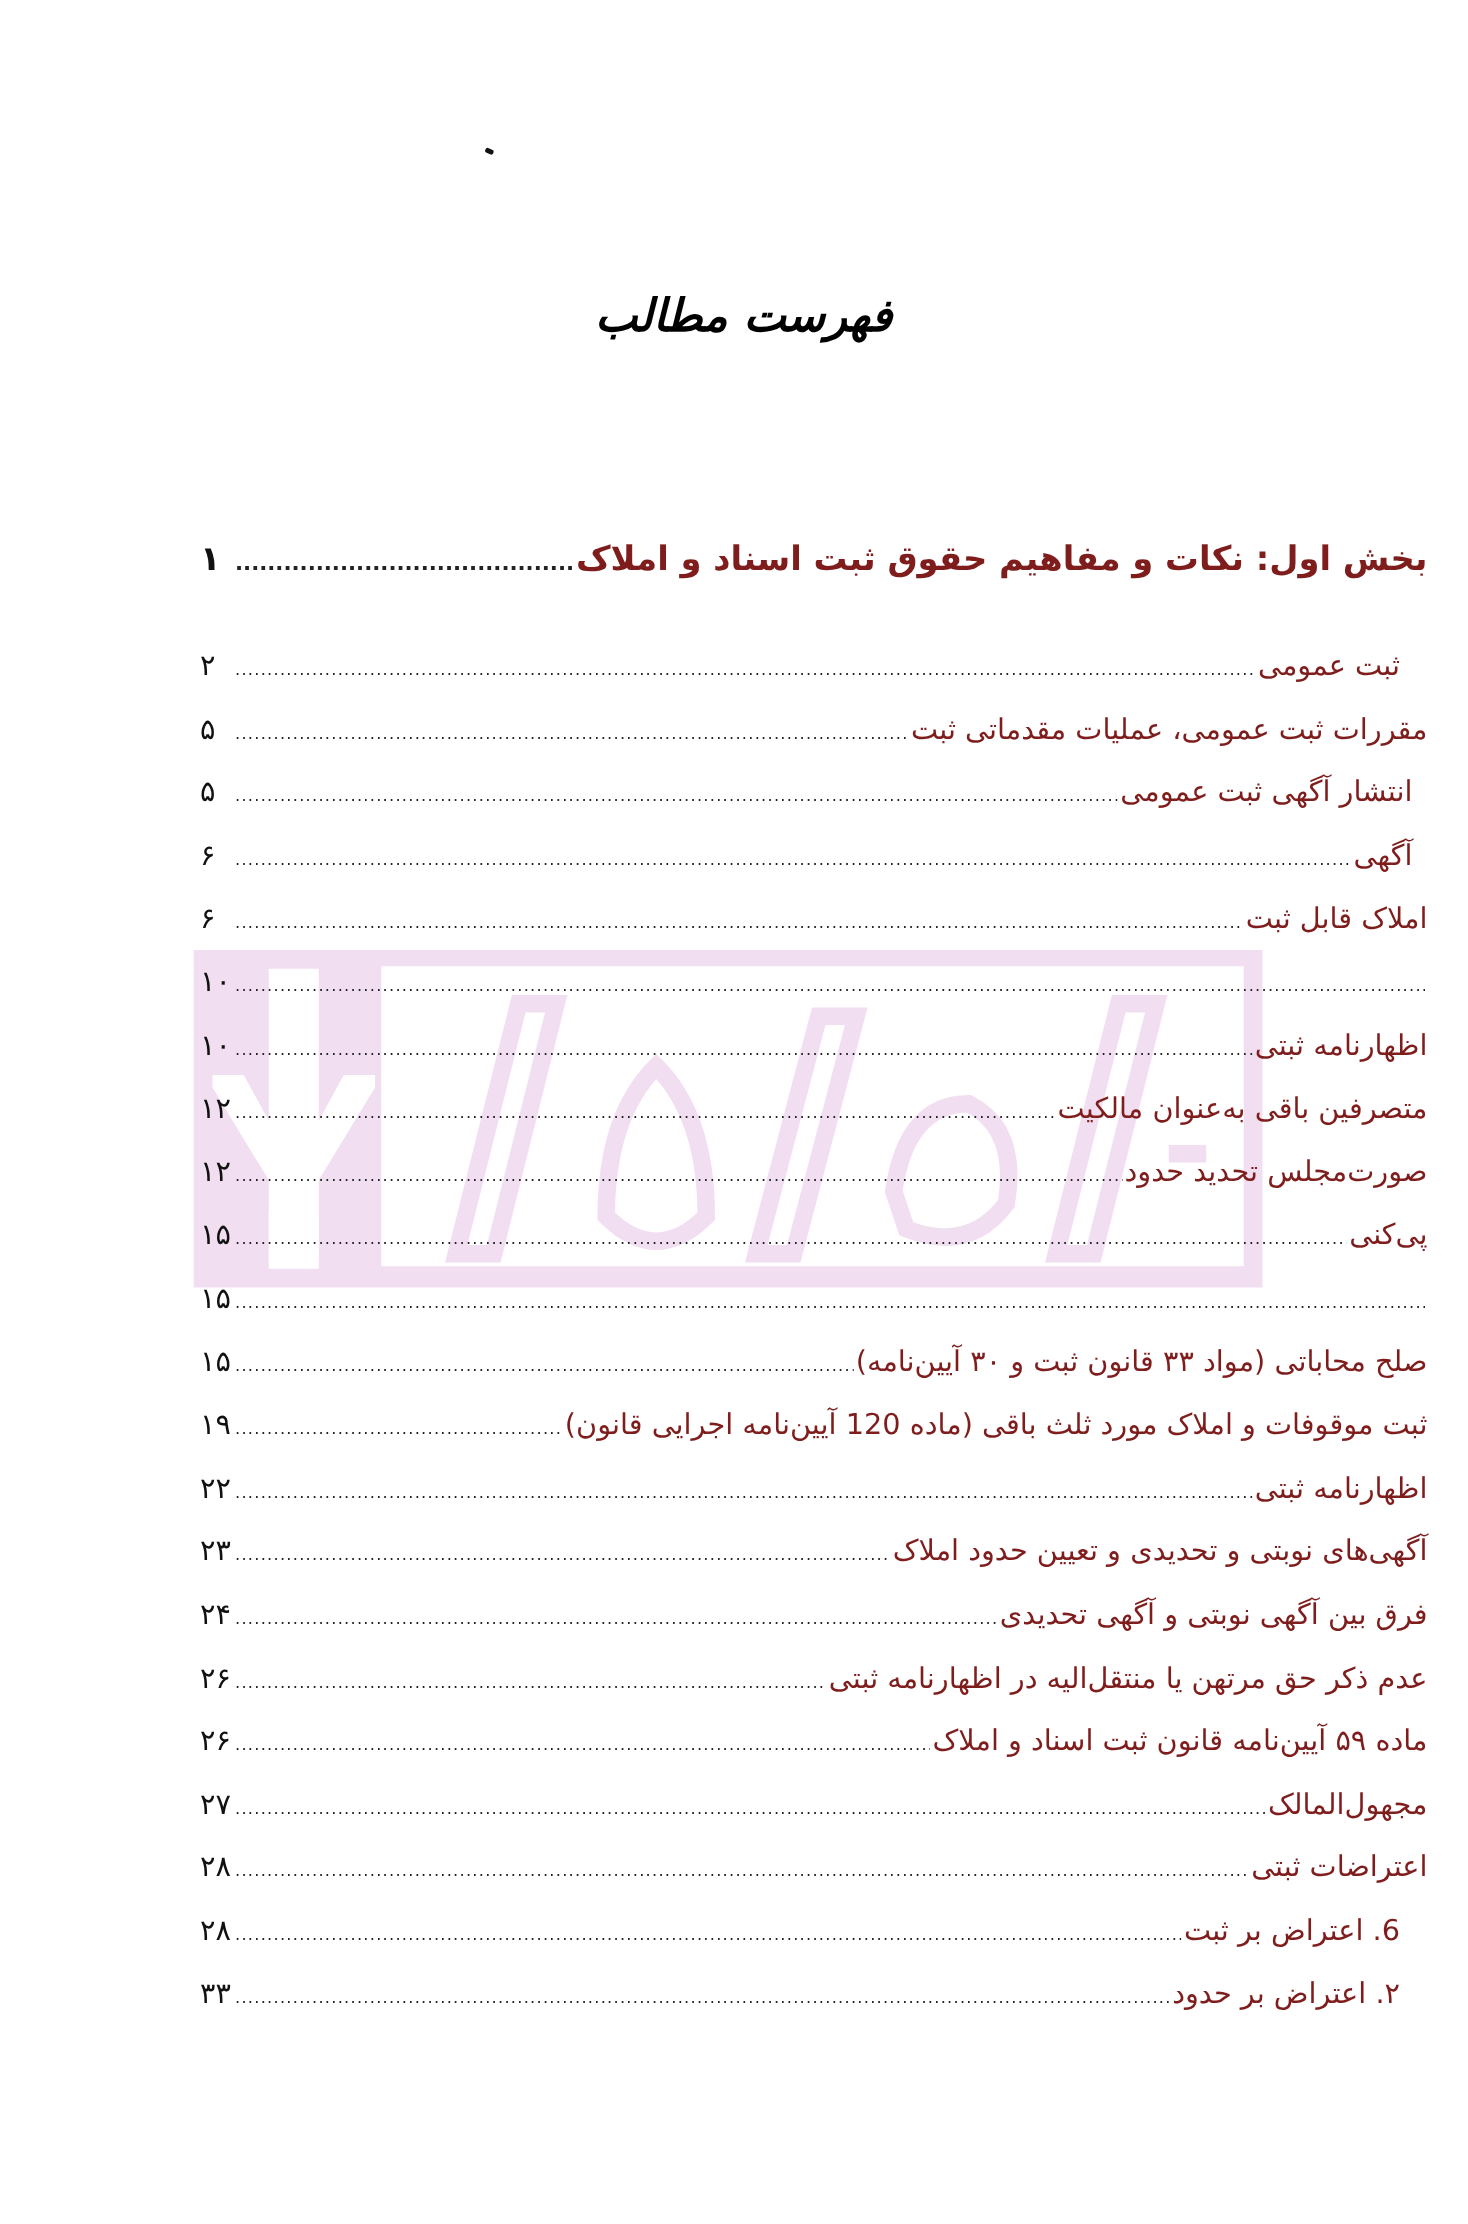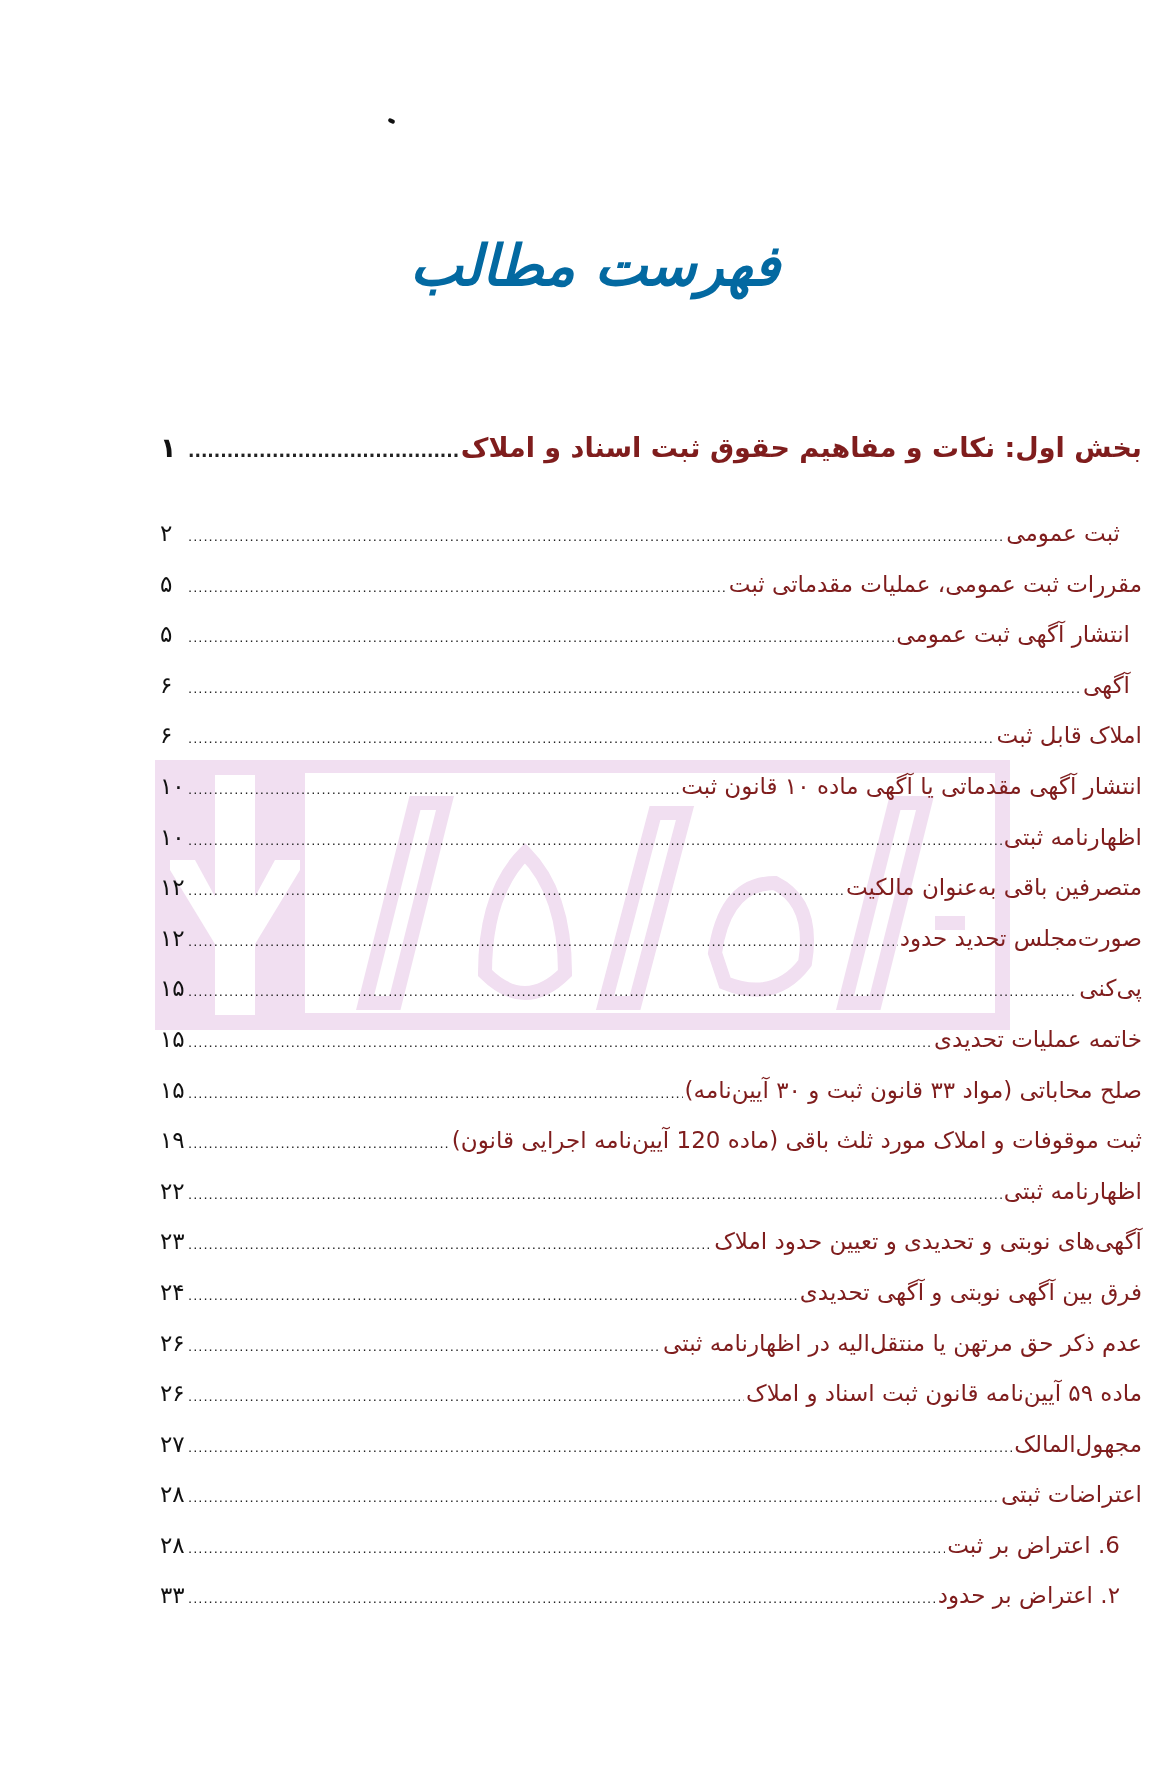--- a/index.html
+++ b/index.html
@@ -29,25 +29,25 @@
       border-radius: 3px;
       transform: rotate(25deg);
     }
     .title {
       position: absolute;
       top: 232px;
       left: 16px;
       right: 0;
       text-align: center;
       font-family: "DejaVu Serif", serif;
-      font-size: 56px;
+      font-size: 36px;
       font-style: italic;
       font-weight: bold;
       letter-spacing: -1px;
-      color: #0369a1;
+      color: #000000;
     }
     
     .watermark {
       position: absolute;
       left: 155px;
       top: 760px;
       width: 855px;
       height: 270px;
       background: #f1dff1;
       z-index: 0;
@@ -176,21 +176,20 @@
       <span class="toc-label">آگهی</span>
       <span class="toc-leader"></span>
       <span class="toc-page">۶</span>
     </div>
     <div class="toc-row">
       <span class="toc-label">املاک قابل ثبت</span>
       <span class="toc-leader"></span>
       <span class="toc-page">۶</span>
     </div>
     <div class="toc-row">
-      <span class="toc-label">انتشار آگهی مقدماتی یا آگهی ماده ۱۰ قانون ثبت</span>
       <span class="toc-leader"></span>
       <span class="toc-page">۱۰</span>
     </div>
     <div class="toc-row">
       <span class="toc-label">اظهارنامه ثبتی</span>
       <span class="toc-leader"></span>
       <span class="toc-page">۱۰</span>
     </div>
     <div class="toc-row">
       <span class="toc-label">متصرفین باقی به‌عنوان مالکیت</span>
@@ -201,21 +200,20 @@
       <span class="toc-label">صورت‌مجلس تحدید حدود</span>
       <span class="toc-leader"></span>
       <span class="toc-page">۱۲</span>
     </div>
     <div class="toc-row">
       <span class="toc-label">پی‌کنی</span>
       <span class="toc-leader"></span>
       <span class="toc-page">۱۵</span>
     </div>
     <div class="toc-row">
-      <span class="toc-label">خاتمه عملیات تحدیدی</span>
       <span class="toc-leader"></span>
       <span class="toc-page">۱۵</span>
     </div>
     <div class="toc-row">
       <span class="toc-label">صلح محاباتی (مواد ۳۳ قانون ثبت و ۳۰ آیین‌نامه)</span>
       <span class="toc-leader"></span>
       <span class="toc-page">۱۵</span>
     </div>
     <div class="toc-row">
       <span class="toc-label">ثبت موقوفات و املاک مورد ثلث باقی (ماده 120 آیین‌نامه اجرایی قانون)</span>

